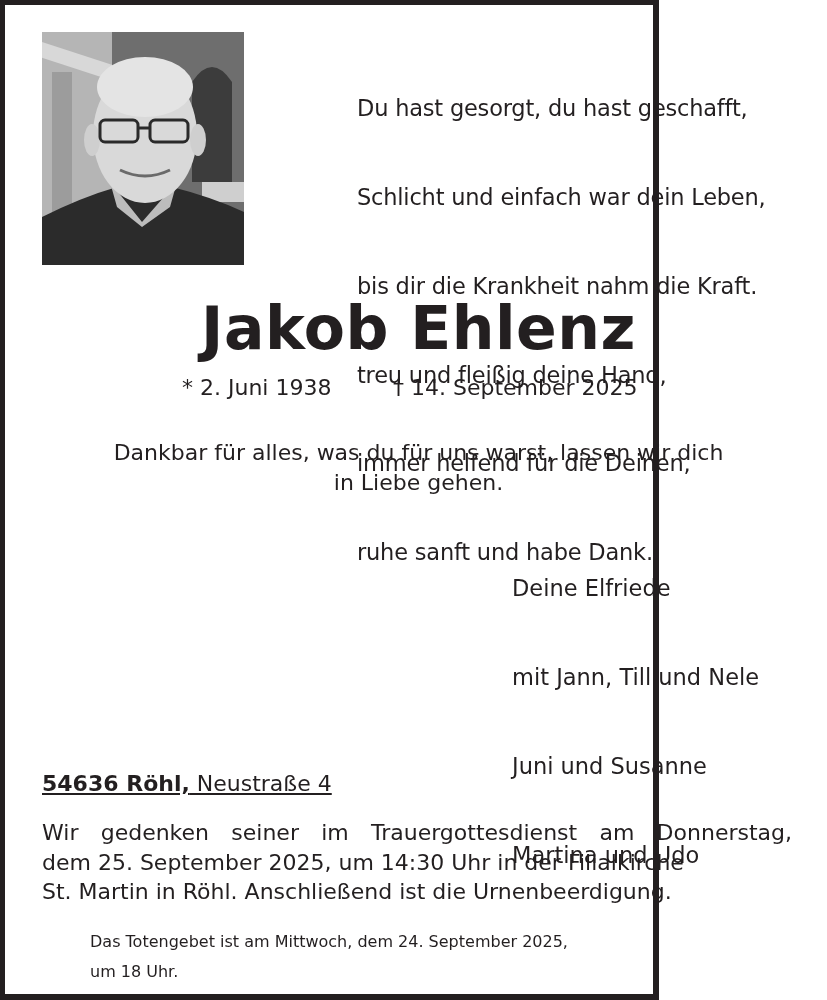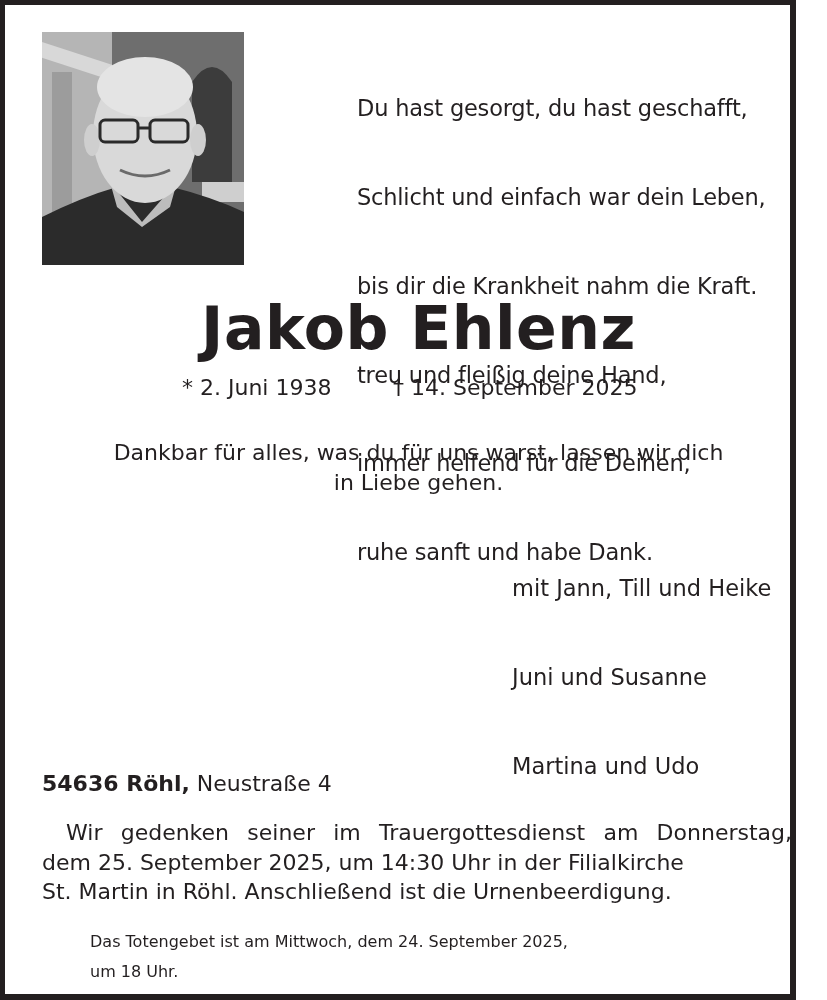--- a/index.html
+++ b/index.html
@@ -1,37 +1,37 @@
 <!DOCTYPE html>
 <html><head>
 <meta charset="utf-8">
 <style>
   html, body { margin:0; padding:0; background:#ffffff; }
   body { width:827px; height:1000px; overflow:hidden; position:relative;
          font-family:"DejaVu Sans", "Liberation Sans", sans-serif; color:#231f20; }
-  .frame { position:absolute; left:0; top:0; width:796px; height:1000px; box-sizing:border-box;
+  .frame { position:absolute; left:0; top:0; width:659px; height:1000px; box-sizing:border-box;
            border-top:5px solid #231f20; border-left:5px solid #231f20;
            border-right:6px solid #231f20; border-bottom:6px solid #231f20; background:#fff; }
   .photo { position:absolute; left:37px; top:27px; width:202px; height:233px; overflow:hidden;
            background:#9a9a9a; }
   .photo svg { display:block; }
   .poem { position:absolute; left:352px; top:30px; font-size:22.5px; line-height:29.6px;
           letter-spacing:-0.2px; white-space:pre; }
   .name { position:absolute; left:0; width:827px; top:283px; text-align:center;
           font-size:60px; font-weight:bold; letter-spacing:0.5px; line-height:80px; }
   .dates { position:absolute; top:368px; font-size:22px; line-height:30px; white-space:pre; }
   .birth { left:177px; }
   .death { left:388px; }
   .thanks { position:absolute; left:0; width:827px; top:433px; text-align:center;
             font-size:22px; line-height:30px; }
   .family { position:absolute; left:507px; top:510px; font-size:22.5px; line-height:29.6px; white-space:pre; }
-  .address { position:absolute; left:37px; top:764px; font-size:22px; line-height:30px; }
+  .address { position:absolute; left:37px; top:764px; font-size:22px; line-height:30px;text-decoration:underline; }
   .address b { font-weight:bold; }
   .service { position:absolute; left:37px; top:813px; width:750px; font-size:22px; line-height:29.5px; }
-  .service .justify { text-align:justify; text-align-last:justify; display:block;margin-left:24px; }
+  .service .justify { text-align:justify; text-align-last:justify; display:block; }
   .prayer { position:absolute; left:37px; top:922px; width:750px; font-size:16px; line-height:29.5px;margin-left:48px; }
   .line { display:block; white-space:nowrap; }
 </style>
 </head>
 <body>
 
 <div class="frame">
 
   <div class="photo">
     <svg width="202" height="233" viewBox="0 0 202 233" xmlns="http://www.w3.org/2000/svg">
@@ -68,21 +68,22 @@
 
   <div class="dates birth">* 2. Juni 1938</div>
   <div class="dates death">† 14. September 2025</div>
 
   <div class="thanks">
     <span class="line">Dankbar für alles, was du für uns warst, lassen wir dich</span>
     <span class="line">in Liebe gehen.</span>
   </div>
 
   <div class="family">
-    <span class="line">mit Jann, Till und Heike</span>
+    <span class="line">Deine Elfriede</span>
+    <span class="line">mit Jann, Till und Nele</span>
     <span class="line">Juni und Susanne</span>
     <span class="line">Martina und Udo</span>
     
     
     
   </div>
 
   <div class="address"><b>54636 Röhl,</b><span> Neustraße 4</span></div>
 
   <div class="service">

